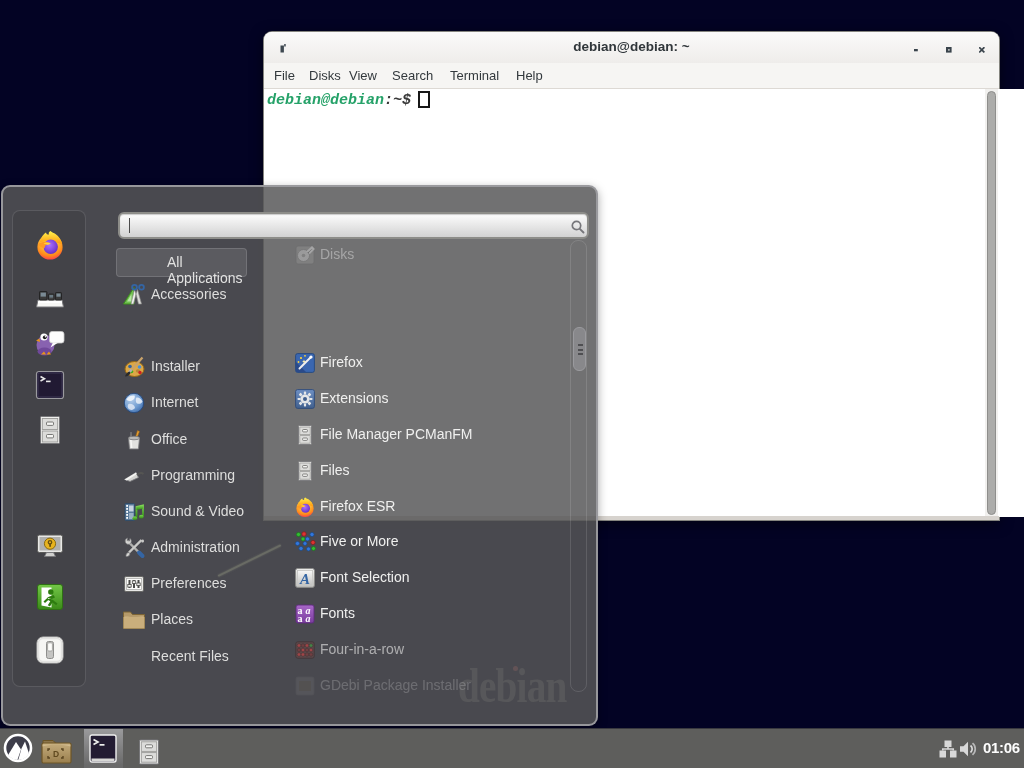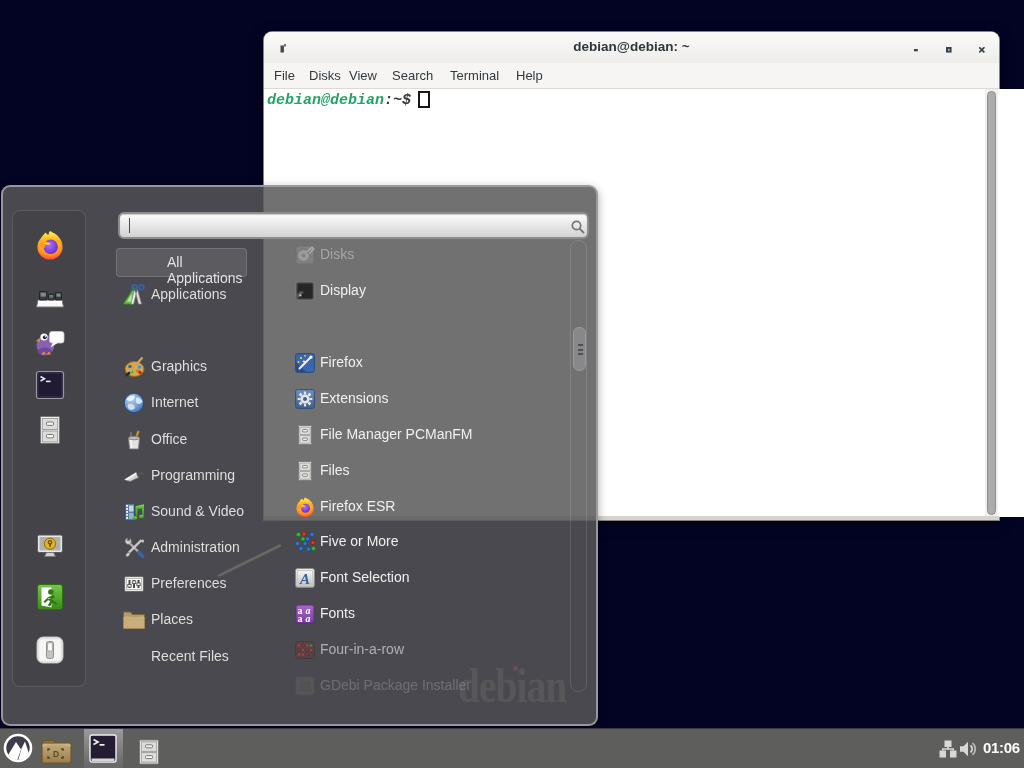--- a/index.html
+++ b/index.html
@@ -196,35 +196,35 @@
 
     <div class="cat" style="top:90px">
       <div class="ci"><svg width="24" height="24" viewBox="0 0 24 24">
       <path d="M1.5 21 L12 4.5 L12 21 Z" fill="#6fbf4f" stroke="#3f8f1f" stroke-width="1"></path>
       <path d="M5 18.5 L9.5 11 L9.5 18.5 Z" fill="#b8e4a4"></path>
       <path d="M12.5 6.5 L9 21 L11.5 21 L14 11 Z" fill="#f2f2f0" stroke="#8a8a88" stroke-width="0.7"></path>
       <path d="M14 11 L16.5 21 L19.5 21 L15.5 6.5 Z" fill="#dcdcda" stroke="#8a8a88" stroke-width="0.7"></path>
       <circle cx="12.5" cy="4.2" r="2.4" fill="none" stroke="#3465a4" stroke-width="1.8"></circle>
       <circle cx="19.5" cy="4.2" r="2.4" fill="none" stroke="#3465a4" stroke-width="1.8"></circle>
     </svg></div>
-      <div class="ct">Applications</div>
+      <div class="ct">Accessories</div>
     </div>
     <div class="cat" style="top:162px">
       <div class="ci"><svg width="24" height="24" viewBox="0 0 24 24">
       <ellipse cx="12.5" cy="14" rx="9.5" ry="7.5" fill="#dca847" stroke="#9a6a14" stroke-width="1"></ellipse>
       <ellipse cx="16" cy="16" rx="2.2" ry="1.8" fill="#b8883a"></ellipse>
       <circle cx="8" cy="11.5" r="1.8" fill="#3465a4"></circle>
       <circle cx="9.5" cy="16.5" r="1.8" fill="#3fae1f"></circle>
       <circle cx="17.5" cy="12" r="1.8" fill="#4a90d9"></circle>
       <circle cx="18" cy="17.5" r="1.7" fill="#cc2222"></circle>
       <path d="M20.5 2.5 L8 16.5" stroke="#caa36a" stroke-width="2.2"></path>
       <path d="M9.5 14.5 L7 17.5" stroke="#b0b0ae" stroke-width="2.6"></path>
       <path d="M7.5 16.5 C5 17 3.5 19.5 3 21.5 C5.5 21.5 7.5 20 8.5 18 Z" fill="#2a2a2a"></path>
     </svg></div>
-      <div class="ct">Graphics</div>
+      <div class="ct">Installer</div>
     </div>
     <div class="cat" style="top:198px">
       <div class="ci"><svg width="24" height="24" viewBox="0 0 24 24">
       <defs>
             <radialGradient id="glb" cx="0.35" cy="0.3" r="0.9">
               <stop offset="0" stop-color="#b8d0ec"></stop>
               <stop offset="0.55" stop-color="#6f9bd0"></stop>
               <stop offset="1" stop-color="#2f5c9e"></stop>
             </radialGradient>
           </defs>
@@ -314,29 +314,20 @@
     </div>
 
     <div class="app" style="top:50px;opacity:0.5">
       <div class="ai"><svg width="22" height="22" viewBox="0 0 22 22">
       <rect x="2" y="2" width="18" height="18" rx="2" fill="#8f8f8f" stroke="#6a6a6a" stroke-width="0.8"></rect>
       <circle cx="9.5" cy="11.5" r="6" fill="#c4c4c4" stroke="#7a7a7a" stroke-width="0.8"></circle>
       <circle cx="9.5" cy="11.5" r="1.8" fill="#8f8f8f"></circle>
       <path d="M13 8 L18 3.5 L19.5 5 L15 9.5" stroke="#d8d8d8" stroke-width="2"></path>
     </svg></div>
       <div class="at" style="color:#dadada">Disks</div>
-    </div>
-    <div class="app" style="top:86px">
-      <div class="ai"><svg width="22" height="22" viewBox="0 0 22 22">
-      <rect x="1.6" y="1.6" width="18.8" height="18.8" rx="2.5" fill="#555555" stroke="#7a7a7a" stroke-width="1"></rect>
-      <rect x="3.4" y="3.4" width="15.2" height="15.2" rx="1" fill="#262626"></rect>
-      <path d="M3.4 18.6 L10 12 L6.5 11 L3.4 14 Z" fill="#ffffff" opacity="0.25"></path>
-      <circle cx="6.4" cy="15.4" r="1.1" fill="#ffffff" opacity="0.7"></circle>
-    </svg></div>
-      <div class="at">Display</div>
     </div>
     <div class="app" style="top:158px">
       <div class="ai"><svg width="22" height="22" viewBox="0 0 22 22">
       <rect x="1.6" y="1.6" width="18.8" height="18.8" rx="2" fill="#3a66b0" stroke="#24487e" stroke-width="0.9"></rect>
       <path d="M2 20 L2 10 L12 20 Z" fill="#2a4a8a"></path>
       <path d="M5.5 16.5 L16.5 5.5" stroke="#f0f0f0" stroke-width="2" stroke-linecap="round"></path>
       <circle cx="17" cy="5" r="1.6" fill="#ffffff"></circle>
       <circle cx="7" cy="6" r="1.1" fill="#ffd43a"></circle>
       <circle cx="11" cy="3.8" r="0.9" fill="#ffd43a"></circle>
       <circle cx="4.5" cy="10" r="0.9" fill="#ffd43a"></circle>

